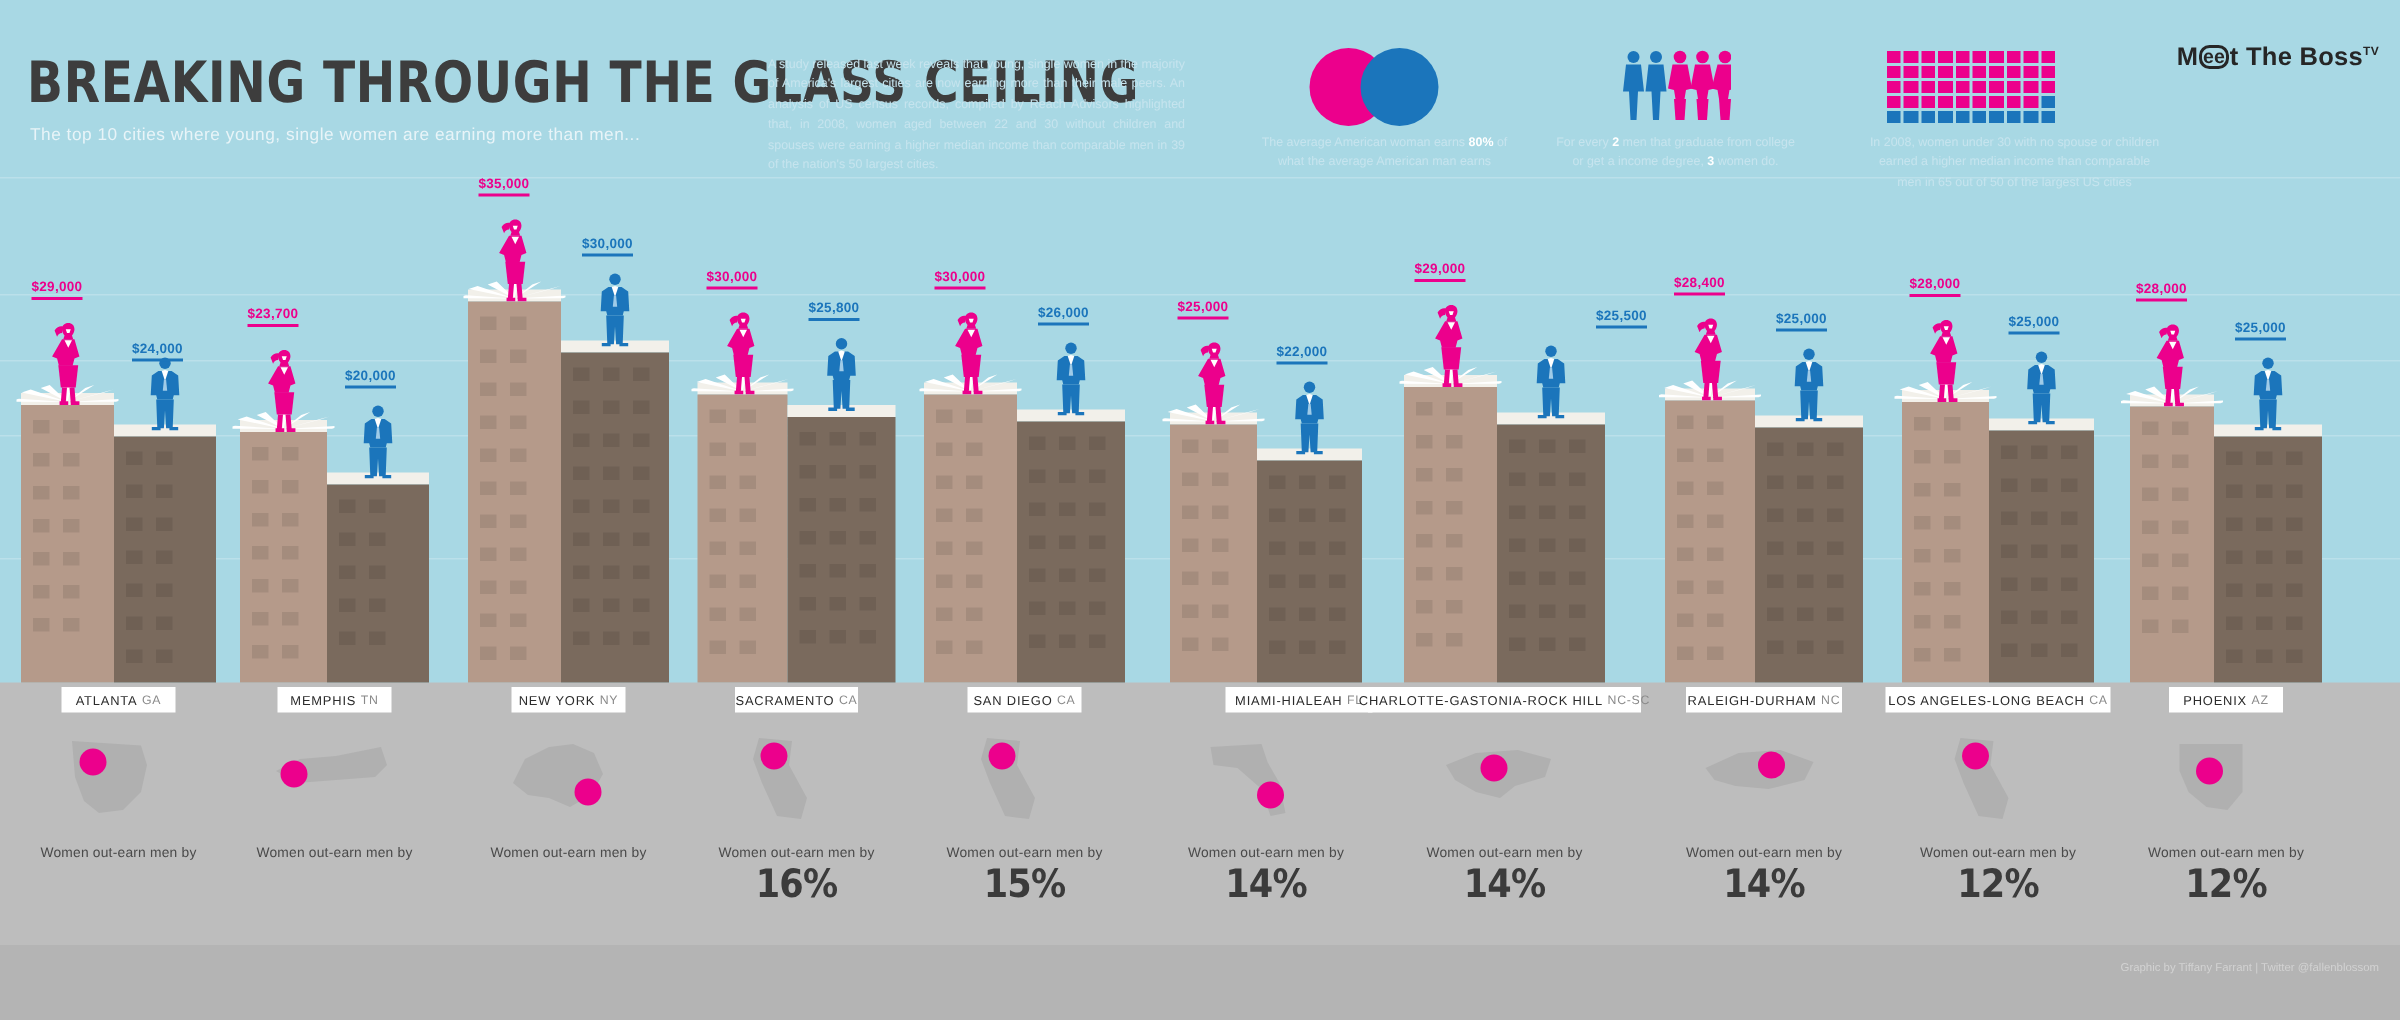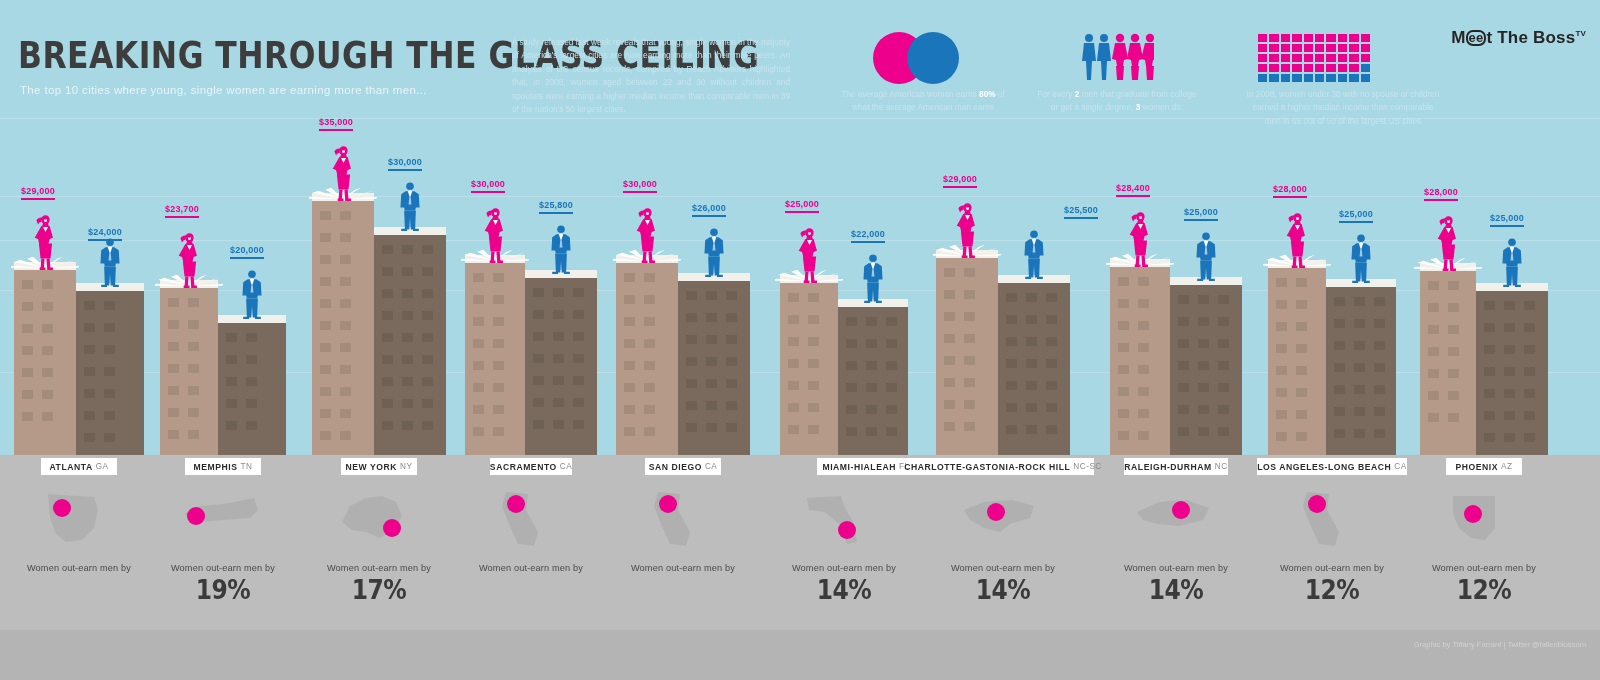--- a/index.html
+++ b/index.html
@@ -67,21 +67,21 @@
   .valtag{position:absolute;font-size:9px;font-weight:bold;white-space:nowrap;letter-spacing:.2px;}
   .valtag .rule{display:block;height:2px;margin-top:2px;}
   .valtag.w{color:#ec008c;}
   .valtag.w .rule{background:#ec008c;}
   .valtag.m{color:#1b75bb;}
   .valtag.m .rule{background:#1b75bb;}
 
   
   .plaque{position:absolute;top:458px;height:17px;background:#ffffff;
     display:flex;align-items:center;justify-content:center;white-space:nowrap;}
-  .plaque .city{font-size:8.6px;font-weight:bold;color:#2b2b2b;letter-spacing:.55px;}
+  .plaque .city{font-size:8.6px;font-weight:normal;color:#2b2b2b;letter-spacing:.55px;}
   .plaque .st{font-size:8.2px;color:#8a8a8a;letter-spacing:.5px;margin-left:3px;}
 
   
   .block{position:absolute;top:483px;text-align:center;}
   .block .mapwrap{height:72px;display:flex;align-items:center;justify-content:center;position:relative;}
   .block .cap2{font-size:9.2px;color:#4a4a4a;letter-spacing:.15px;margin-top:8px;}
   .block .pct{font-size:26px;font-weight:bold;color:#3b3b3b;letter-spacing:-.5px;margin-top:2px;
     font-family:"DejaVu Sans Condensed","Liberation Sans",sans-serif;}
 
   
@@ -132,21 +132,21 @@
         <path d="M49 34h8l-1 14h-6z"></path>
       <circle cx="68" cy="6" r="4.2"></circle>
         <path d="M63 11h9l3 16-4 1-1 6h-6l-1-6-4-1z"></path>
         <path d="M64 34h8l-1 14h-6z"></path>
     </g>
   </svg>
 </div>
 <div class="stat" id="stat2">
   <span>For every </span><b>2</b><span> men that graduate from college</span>
   <br>
-  <span>or get a single degree, </span><b>3</b><span> women do.</span>
+  <span>or get a income degree, </span><b>3</b><span> women do.</span>
 </div>
 
 <div id="grid50">
     <i style="background: rgb(236, 0, 140);"></i>
     <i style="background: rgb(236, 0, 140);"></i>
     <i style="background: rgb(236, 0, 140);"></i>
     <i style="background: rgb(236, 0, 140);"></i>
     <i style="background: rgb(236, 0, 140);"></i>
     <i style="background: rgb(236, 0, 140);"></i>
     <i style="background: rgb(236, 0, 140);"></i>
@@ -1042,49 +1042,49 @@
        <div class="cap2">Women out-earn men by</div>
     </div>
     <div class="block" style="left: 148px; width: 150px;">
       <div class="mapwrap">
         <svg width="86" height="62" viewBox="0 0 86 62">
     <path d="M4 26 L20 18 L44 16 L74 10 L78 22 L70 30 L44 32 L18 34 Z" fill="#b0b0b0"></path>
     <circle cx="16" cy="28" r="9" fill="#ec008c"></circle>
   </svg>
       </div>
        <div class="cap2">Women out-earn men by</div>
-       <div class="pct">19%</div>
     </div>
     <div class="block" style="left: 304px; width: 150px;">
       <div class="mapwrap">
         <svg width="86" height="62" viewBox="0 0 86 62">
     <path d="M6 34 L14 18 L30 10 L46 8 L60 14 L66 28 L58 42 L44 50 L30 44 L16 42 Z" fill="#b0b0b0"></path>
     <circle cx="56" cy="40" r="9" fill="#ec008c"></circle>
   </svg>
       </div>
        <div class="cap2">Women out-earn men by</div>
-       <div class="pct">17%</div>
     </div>
     <div class="block" style="left: 456px; width: 150px;">
       <div class="mapwrap">
         <svg width="86" height="62" viewBox="0 0 86 62">
     <path d="M18 4 L40 6 L38 22 L50 44 L46 58 L30 56 L20 34 L14 18 Z" fill="#b0b0b0"></path>
     <circle cx="28" cy="16" r="9" fill="#ec008c"></circle>
   </svg>
       </div>
        <div class="cap2">Women out-earn men by</div>
+       <div class="pct">16%</div>
     </div>
     <div class="block" style="left: 608px; width: 150px;">
       <div class="mapwrap">
         <svg width="86" height="62" viewBox="0 0 86 62">
     <path d="M18 4 L40 6 L38 22 L50 44 L46 58 L30 56 L20 34 L14 18 Z" fill="#b0b0b0"></path>
     <circle cx="28" cy="16" r="9" fill="#ec008c"></circle>
   </svg>
       </div>
        <div class="cap2">Women out-earn men by</div>
+       <div class="pct">15%</div>
     </div>
     <div class="block" style="left: 769px; width: 150px;">
       <div class="mapwrap">
         <svg width="86" height="62" viewBox="0 0 86 62">
     <path d="M6 10 L40 8 L44 20 L52 34 L56 54 L46 56 L40 38 L24 24 L8 22 Z" fill="#b0b0b0"></path>
     <circle cx="46" cy="42" r="9" fill="#ec008c"></circle>
   </svg>
       </div>
        <div class="cap2">Women out-earn men by</div>
        <div class="pct">14%</div>

